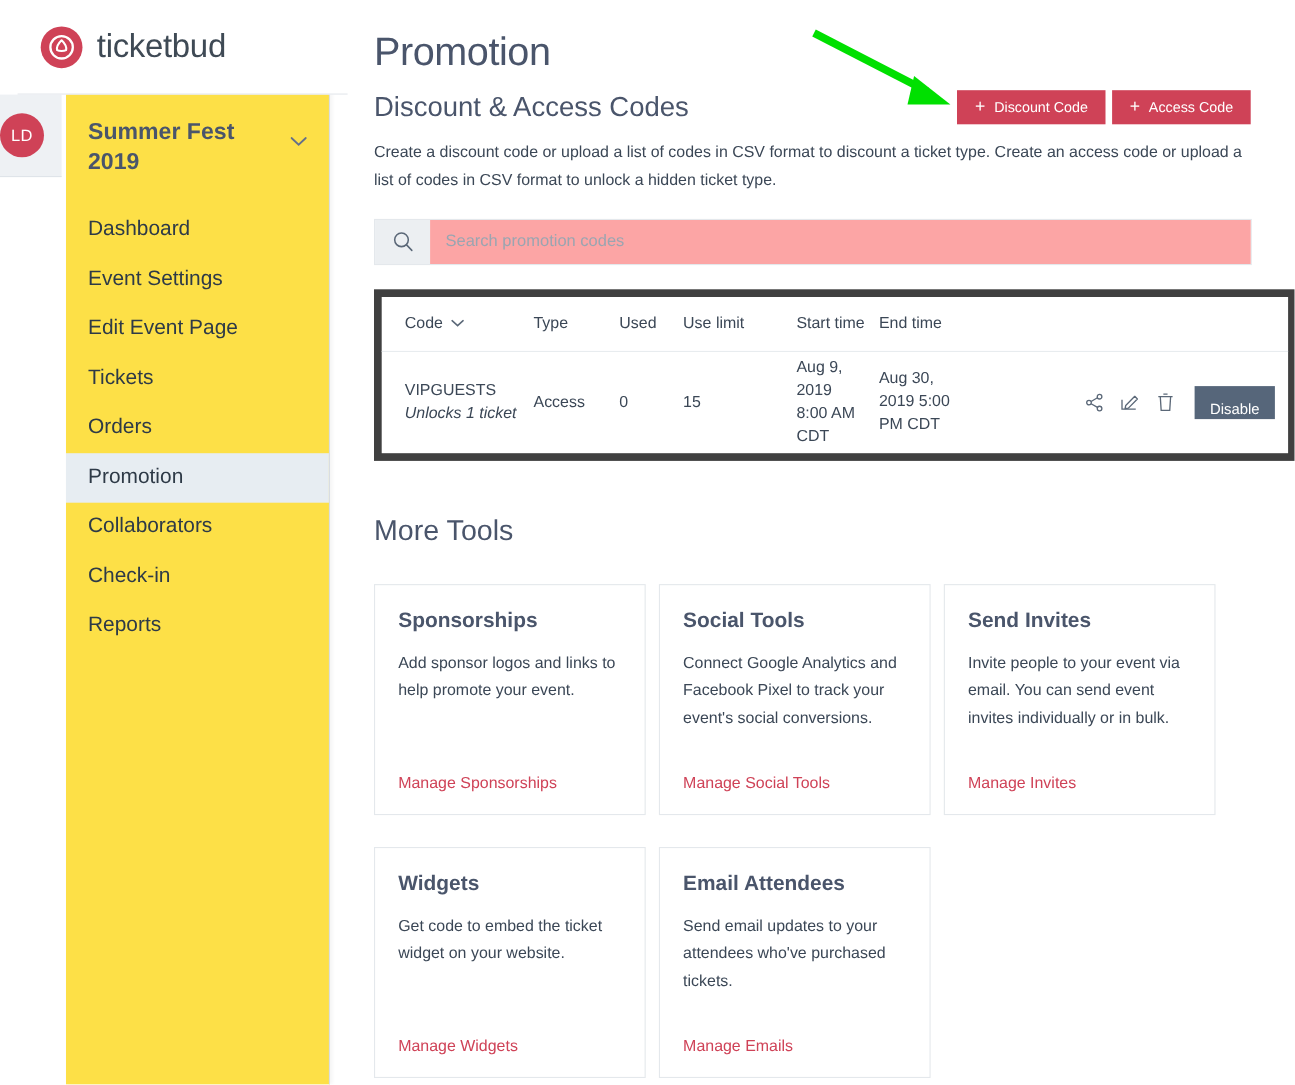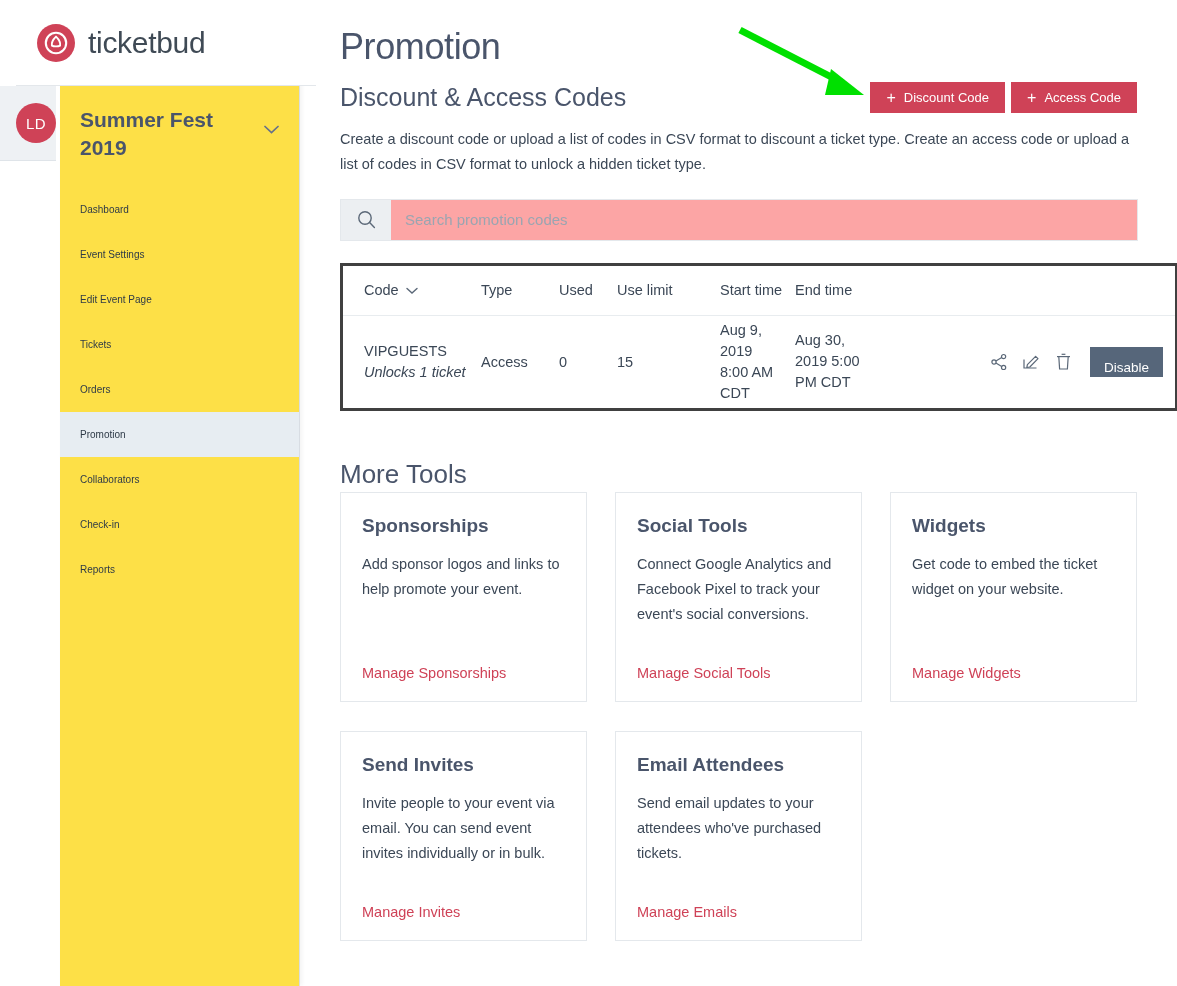--- a/index.html
+++ b/index.html
@@ -28,21 +28,21 @@
     width: 38px; height: 38px; border-radius: 50%;
     background: #cf4257;
     margin-left: 20px;
     position: relative;
   }
   .logo-mark svg { position: absolute; left: 7px; top: 7px; }
   .rail-avatar-strip {
     position: absolute; top: 86px; left: 0; width: 56px; height: 75px;
     background: #eef1f4;
     border-bottom: 1px solid #dfe4e9;
-    display: flex; align-items: center; justify-content: flex-end;
+    display: flex; align-items: center; justify-content: flex-start;
   }
   .avatar {
     width: 40px; height: 40px; border-radius: 50%;
     background: #cf4257; color: #fff;
     display: flex; align-items: center; justify-content: center;
     font-size: 15px; letter-spacing: .5px;
   }
 
   
   .brandbar {
@@ -74,21 +74,21 @@
     padding: 20px 20px 10px 20px;
   }
   .event-name {
     font-size: 21px; font-weight: bold; color: #4a556b;
     line-height: 1.35; max-width: 160px;
   }
   .chev { color: #65708a; font-size: 15px; margin-top: 14px; }
   .nav { margin-top: 14px; }
   .nav-item {
     height: 45px; display: flex; align-items: center;
-    padding-left: 20px; font-size: 10px; color: #2e3a47;
+    padding-left: 20px; font-size: 19px; color: #2e3a47;
   }
   .nav-item.active { background: #e7edf2; }
 
   
   .main {
     flex: 1 1 auto; padding: 26px 40px 0 40px;
     position: relative; overflow: hidden;
   }
   .page-title { font-size: 36px; color: #4a556b; font-weight: 400; letter-spacing: -.4px; }
   .section-row {
@@ -120,21 +120,21 @@
     align-items: center; justify-content: center;
   }
   .search-input {
     flex: 1; border: none; outline: none; padding: 0 14px;
     font-size: 15px; color: #39495c; font-family: inherit;
     background: #fca5a5;
   }
   .search-input::placeholder { color: #9aa5b1; }
 
   
-  .table { margin-top: 22px; width: 838px; border: 3px solid #404040; background:#fff; }
+  .table { margin-top: 22px; width: 838px; border: 7px solid #404040; background:#fff; }
   .thead, .trow { display: flex; align-items: center; }
   .thead { height: 50px; border-bottom: 1px solid #e8ecef; }
   .trow { min-height: 92px; }
   .th, .td { font-size: 14.5px; color: #3b4756; padding: 0 6px; }
   .th { display: flex; align-items: center; gap: 7px; }
   .c-code  { flex: 0 0 132px; padding-left: 21px; }
   .c-type  { flex: 0 0 78px; }
   .c-used  { flex: 0 0 58px; }
   .c-limit { flex: 0 0 103px; }
   .c-start { flex: 0 0 75px; }
@@ -146,23 +146,23 @@
   .icon-btn { color: #5b6878; display: inline-flex; cursor: pointer; }
   .btn-disable {
     background: #56667a; color: #fff; border: none;
     height: 30px; padding: 13px 14px; font-size: 13.5px;
     font-family: inherit; cursor: pointer; margin-left: 4px;
   }
 
   
   .more-title { font-size: 26px; color: #4a556b; margin-top: 48px; font-weight: 400; }
   .grid {
-    margin-top: 2px; display: grid;
+    margin-top: 33px; display: grid;
     grid-template-columns: repeat(3, 247px);
-    gap: 29px 28px; width: 798px;
+    gap: 29px 12px; width: 798px;
   }
   .card {
     border: 1px solid #e4e8ec; background: #fff;
     padding: 22px 21px 20px 21px; height: 210px;
     display: flex; flex-direction: column;
   }
   .card-title { font-size: 19px; font-weight: bold; color: #4a556b; }
   .card-body {
     margin-top: 15px; font-size: 14.5px; line-height: 1.73;
     color: #3b4756; flex: 1 1 auto;
@@ -331,28 +331,28 @@
           <div class="card-title">Sponsorships</div>
           <div class="card-body">Add sponsor logos and links to help promote your event.</div>
           <a class="card-link">Manage Sponsorships</a>
         </div>
         <div class="card">
           <div class="card-title">Social Tools</div>
           <div class="card-body">Connect Google Analytics and Facebook Pixel to track your event's social conversions.</div>
           <a class="card-link">Manage Social Tools</a>
         </div>
         <div class="card">
+          <div class="card-title">Send Invites</div>
+          <div class="card-body">Invite people to your event via email. You can send event invites individually or in bulk.</div>
+          <a class="card-link">Manage Invites</a>
+        </div>
+        <div class="card">
           <div class="card-title">Widgets</div>
           <div class="card-body">Get code to embed the ticket widget on your website.</div>
           <a class="card-link">Manage Widgets</a>
-        </div>
-        <div class="card">
-          <div class="card-title">Send Invites</div>
-          <div class="card-body">Invite people to your event via email. You can send event invites individually or in bulk.</div>
-          <a class="card-link">Manage Invites</a>
         </div>
         <div class="card">
           <div class="card-title">Email Attendees</div>
           <div class="card-body">Send email updates to your attendees who've purchased tickets.</div>
           <a class="card-link">Manage Emails</a>
         </div>
       </div>
   </div>
 
   <div class="brandbar">

